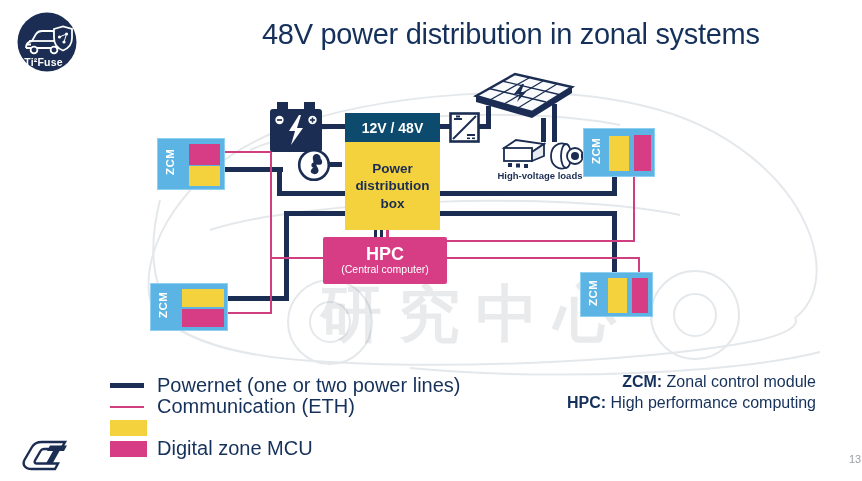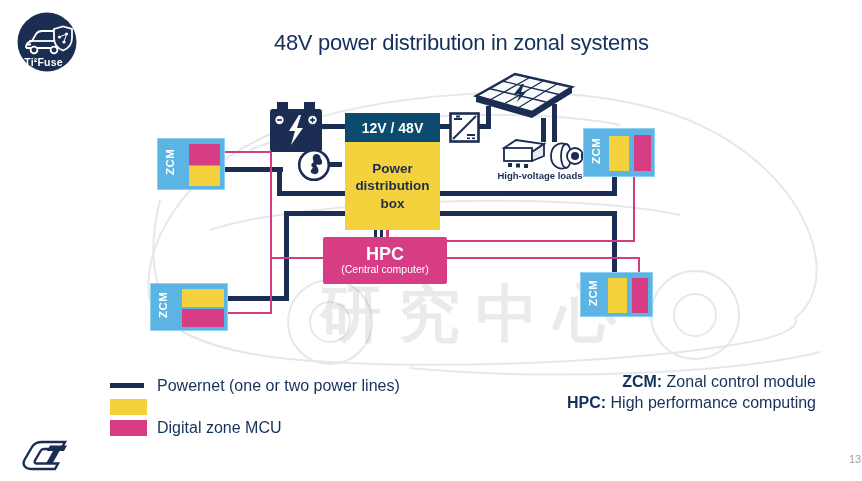--- a/index.html
+++ b/index.html
@@ -19,22 +19,22 @@
   .wire.pink{background:#cf3f80;}
   .icon-abs{position:absolute;z-index:3;line-height:0;}
   
   .badge{position:absolute;left:17px;top:12px;width:60px;height:60px;z-index:4;}
   .badge .badge-label{
     position:absolute;left:0;top:44px;width:60px;text-align:left;
     color:#fff;font-size:10.5px;font-weight:bold;letter-spacing:.2px;
   }
   
   .title{
-    position:absolute;left:262px;top:18px;z-index:3;margin:12px;
-    font-size:22px;font-weight:normal;color:#15315b;letter-spacing:-.3px;white-space:nowrap;
+    position:absolute;left:262px;top:18px;z-index:3;margin:0;
+    font-size:29px;font-weight:normal;color:#15315b;letter-spacing:-.3px;white-space:nowrap;
   }
   
   .power-box{position:absolute;left:345px;top:113px;width:95px;height:117px;z-index:3;display:flex;flex-direction:column;}
   .power-box .pb-header{
     background:#0c4a6e;color:#fff;height:29px;display:flex;align-items:center;justify-content:center;
     font-size:14px;font-weight:bold;white-space:nowrap;
   }
   .power-box .pb-body{
     background:#f4d23d;flex:1;display:flex;align-items:center;justify-content:center;text-align:center;
     font-size:13.5px;font-weight:bold;color:#1b2d52;line-height:1.3;padding:0 6px;
@@ -74,21 +74,21 @@
     font-size:9.5px;font-weight:bold;color:#1b2d52;text-align:center;white-space:nowrap;
   }
   
   .legend{position:absolute;left:110px;top:377px;z-index:3;}
   .legend-row{display:flex;align-items:center;margin-bottom:4px;height:17px;}
   .legend-swatch{width:38px;display:flex;justify-content:flex-start;align-items:center;margin-right:9px;}
   .sw-line-navy{width:34px;height:5px;background:#1b2d52;}
   .sw-line-pink{width:34px;height:2px;background:#cf3f80;}
   .sw-rect-yellow{width:37px;height:16px;background:#f4d23d;}
   .sw-rect-pink{width:37px;height:16px;background:#d63d84;}
-  .legend-label{font-size:16px;color:#15315b;white-space:nowrap;}
+  .legend-label{font-size:20px;color:#15315b;white-space:nowrap;}
   
   .abbrev{position:absolute;right:46px;top:371px;z-index:3;text-align:right;}
   .abbrev-line{font-size:16px;color:#15315b;line-height:21px;white-space:nowrap;}
   .abbrev-line .term{font-weight:bold;}
   
   .st-logo{position:absolute;left:20px;top:438px;z-index:3;}
   .page-number{position:absolute;left:849px;top:453px;z-index:3;font-size:11px;color:#9aa0a6;}
 </style>
 </head>
 <body>
@@ -275,20 +275,26 @@
 
   <div class="legend">
     <div class="legend-row">
       <span class="legend-swatch">
           <span class="sw-line-navy"></span>
         </span>
       <span class="legend-label">Powernet (one or two power lines)</span>
     </div>
     <div class="legend-row">
       <span class="legend-swatch">
+          <span class="sw-line-pink"></span>
+        </span>
+      <span class="legend-label">Communication (ETH)</span>
+    </div>
+    <div class="legend-row">
+      <span class="legend-swatch">
           <span class="sw-rect-yellow"></span>
         </span>
     </div>
     <div class="legend-row">
       <span class="legend-swatch">
           <span class="sw-rect-pink"></span>
         </span>
       <span class="legend-label">Digital zone MCU</span>
     </div>
   </div>

